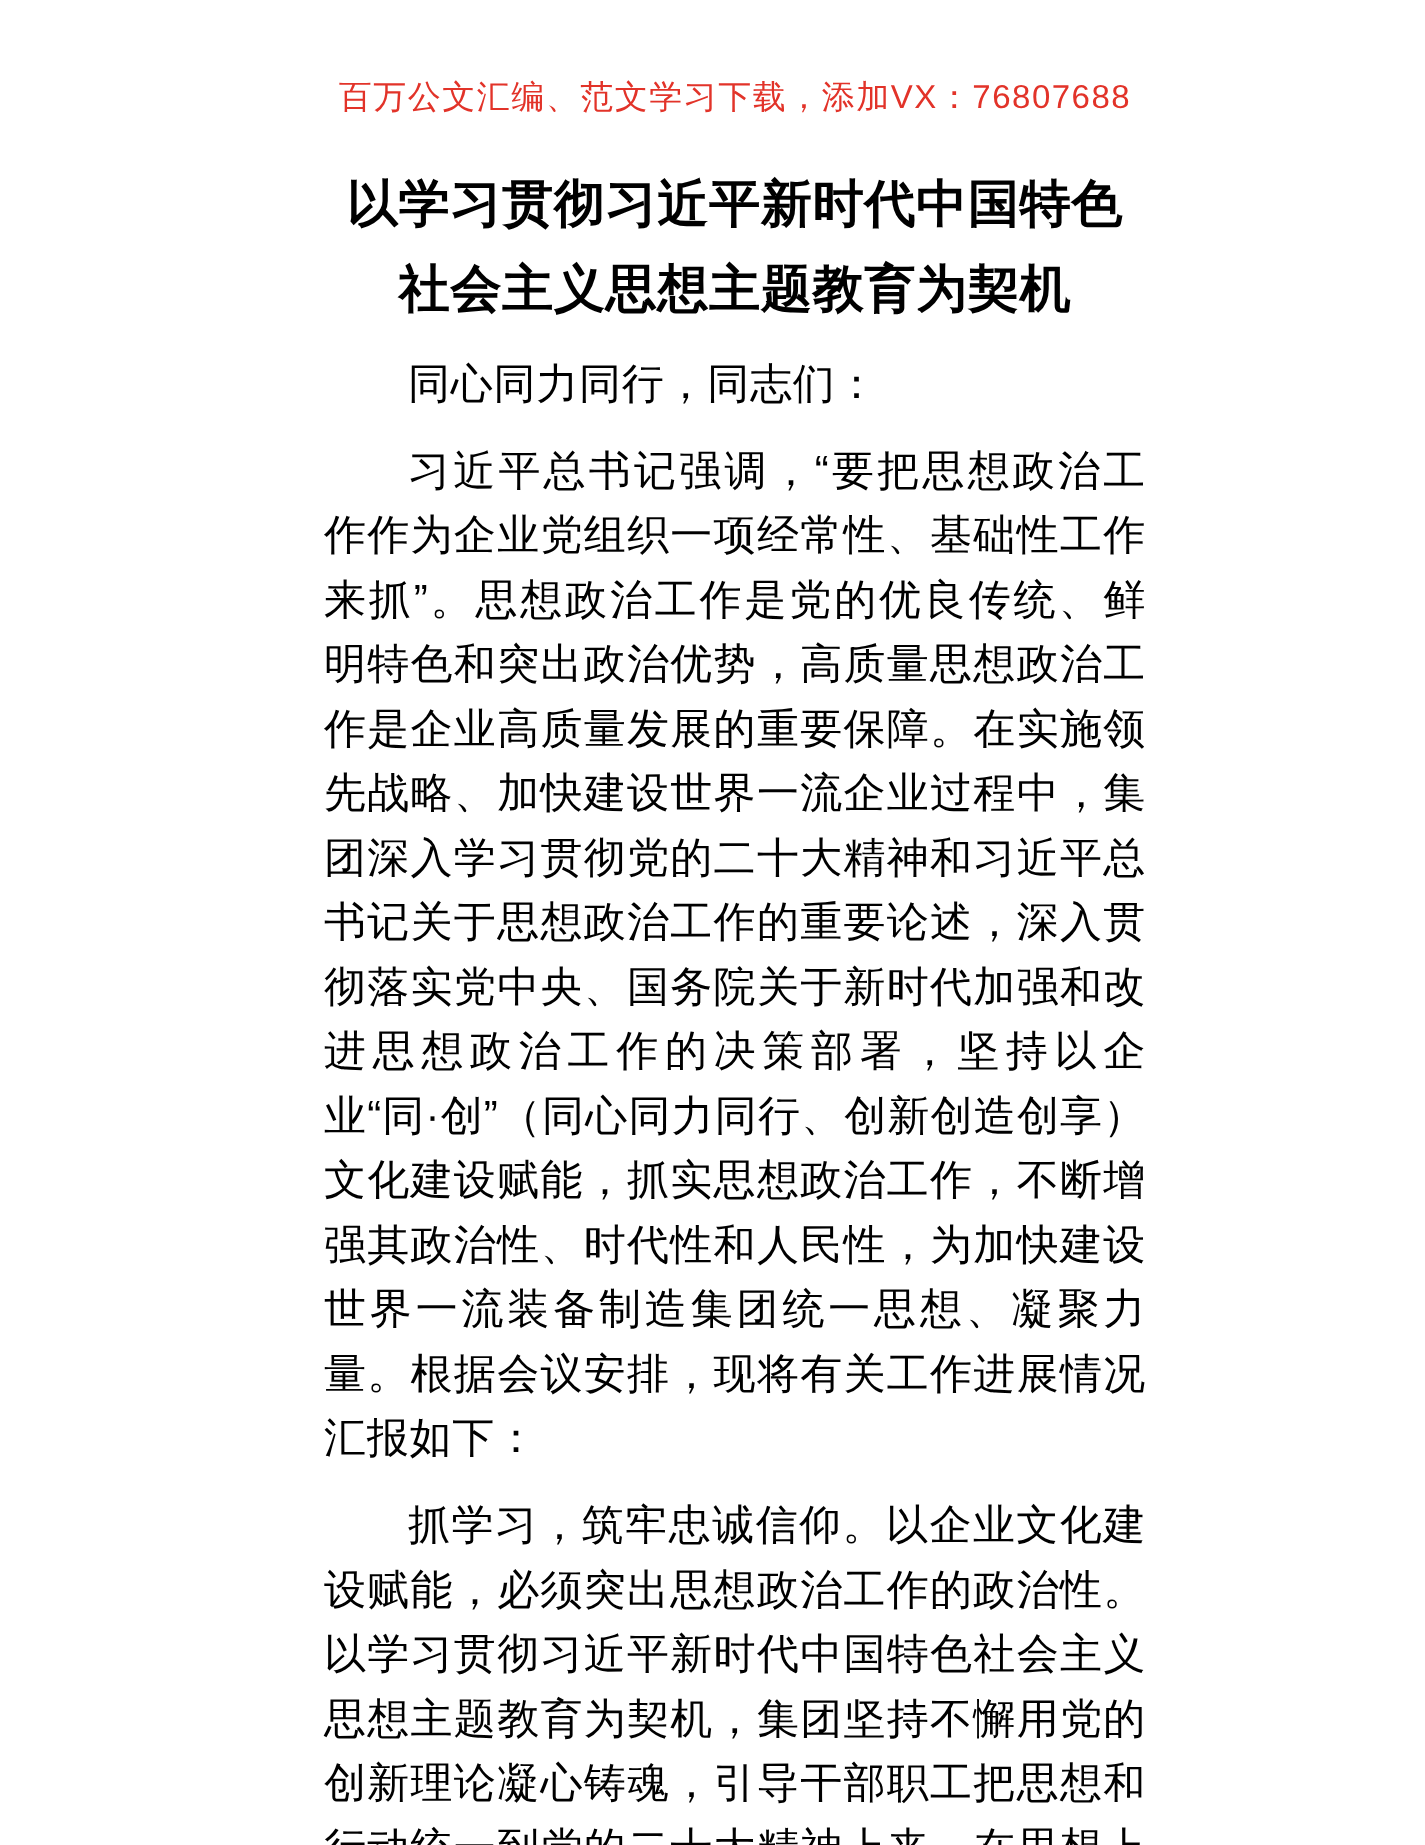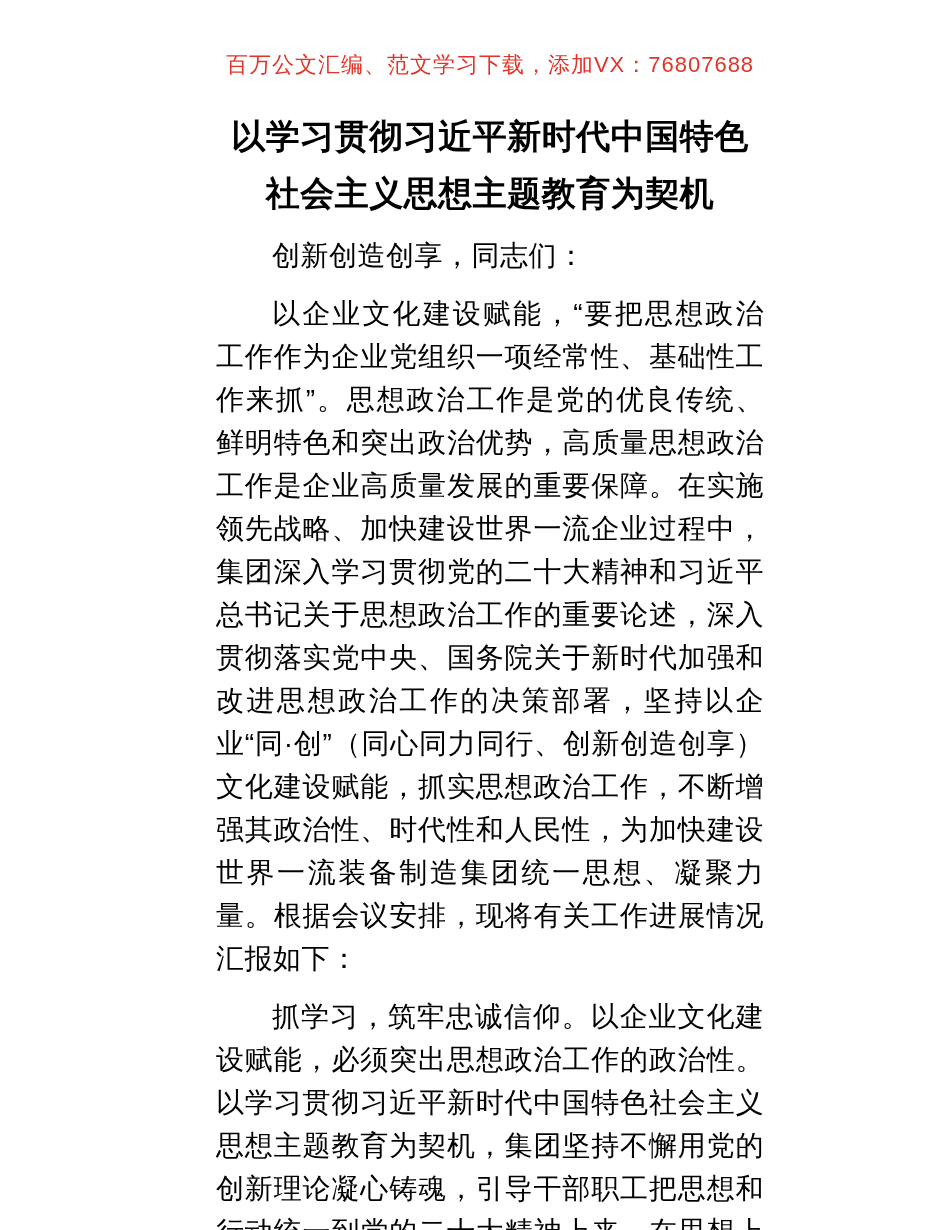--- a/index.html
+++ b/index.html
@@ -50,17 +50,17 @@
 </style>
 </head>
 <body>
 
 <div class="page" style="--red: #e23329; --text: #000000; --bg: #ffffff;">
   <div class="watermark">百万公文汇编、范文学习下载，添加VX：76807688</div>
 
   <h1 class="doc-title">以学习贯彻习近平新时代中国特色社会主义思想主题教育为契机</h1>
 
   <div class="content">
-    <p>创新创造创享，同志们：</p>
-    <p>以企业文化建设赋能，“要把思想政治工作作为企业党组织一项经常性、基础性工作来抓”。思想政治工作是党的优良传统、鲜明特色和突出政治优势，高质量思想政治工作是企业高质量发展的重要保障。在实施领先战略、加快建设世界一流企业过程中，集团深入学习贯彻党的二十大精神和习近平总书记关于思想政治工作的重要论述，深入贯彻落实党中央、国务院关于新时代加强和改进思想政治工作的决策部署，坚持以企业“同·创”（同心同力同行、创新创造创享）文化建设赋能，抓实思想政治工作，不断增强其政治性、时代性和人民性，为加快建设世界一流装备制造集团统一思想、凝聚力量。根据会议安排，现将有关工作进展情况汇报如下：</p>
+    <p>同心同力同行，同志们：</p>
+    <p>习近平总书记强调，“要把思想政治工作作为企业党组织一项经常性、基础性工作来抓”。思想政治工作是党的优良传统、鲜明特色和突出政治优势，高质量思想政治工作是企业高质量发展的重要保障。在实施领先战略、加快建设世界一流企业过程中，集团深入学习贯彻党的二十大精神和习近平总书记关于思想政治工作的重要论述，深入贯彻落实党中央、国务院关于新时代加强和改进思想政治工作的决策部署，坚持以企业“同·创”（同心同力同行、创新创造创享）文化建设赋能，抓实思想政治工作，不断增强其政治性、时代性和人民性，为加快建设世界一流装备制造集团统一思想、凝聚力量。根据会议安排，现将有关工作进展情况汇报如下：</p>
     <p>抓学习，筑牢忠诚信仰。以企业文化建设赋能，必须突出思想政治工作的政治性。以学习贯彻习近平新时代中国特色社会主义思想主题教育为契机，集团坚持不懈用党的创新理论凝心铸魂，引导干部职工把思想和行动统一到党的二十大精神上来，在思想上政治上行动上始终做到与党同心同德。建立学习机制。建立健全常态化机制，是增强学习系统性和有效性的重要方式。集团建立健全以习近平新时代中国特色社会主义思想为核心，联动集团公司党组、企业党委、基层党支部，覆盖领</p>
   </div>
 </div>
 
 </body></html>

